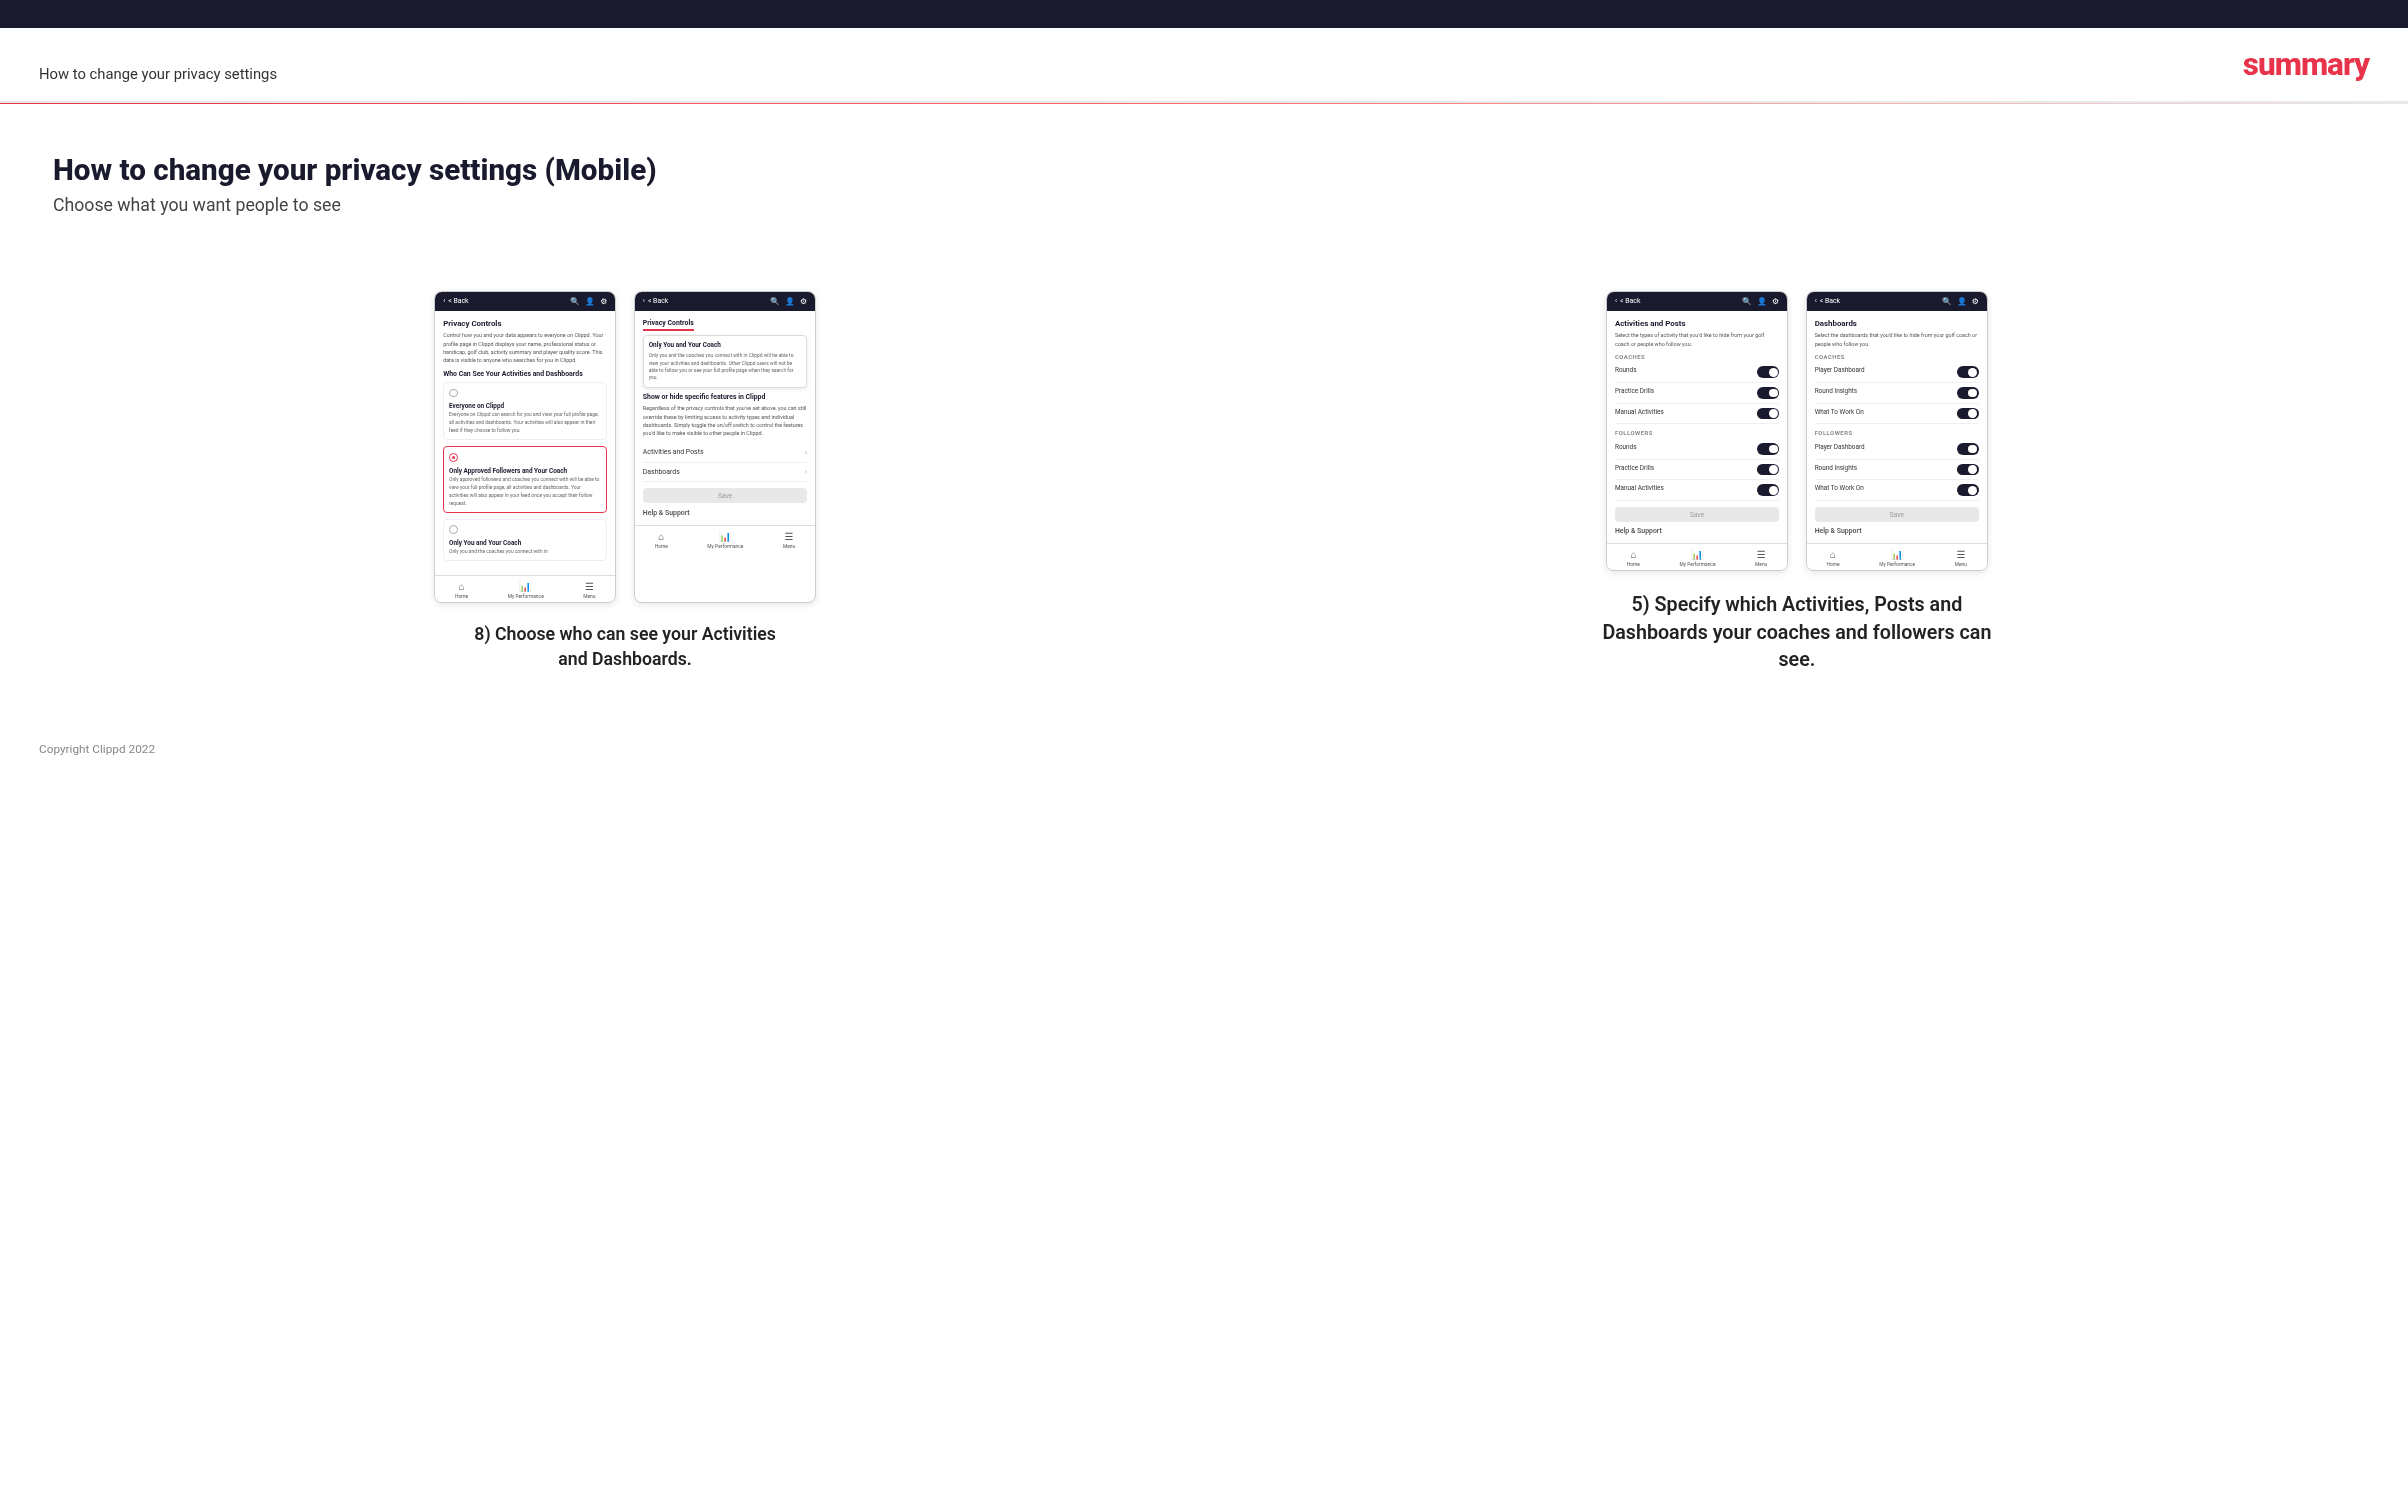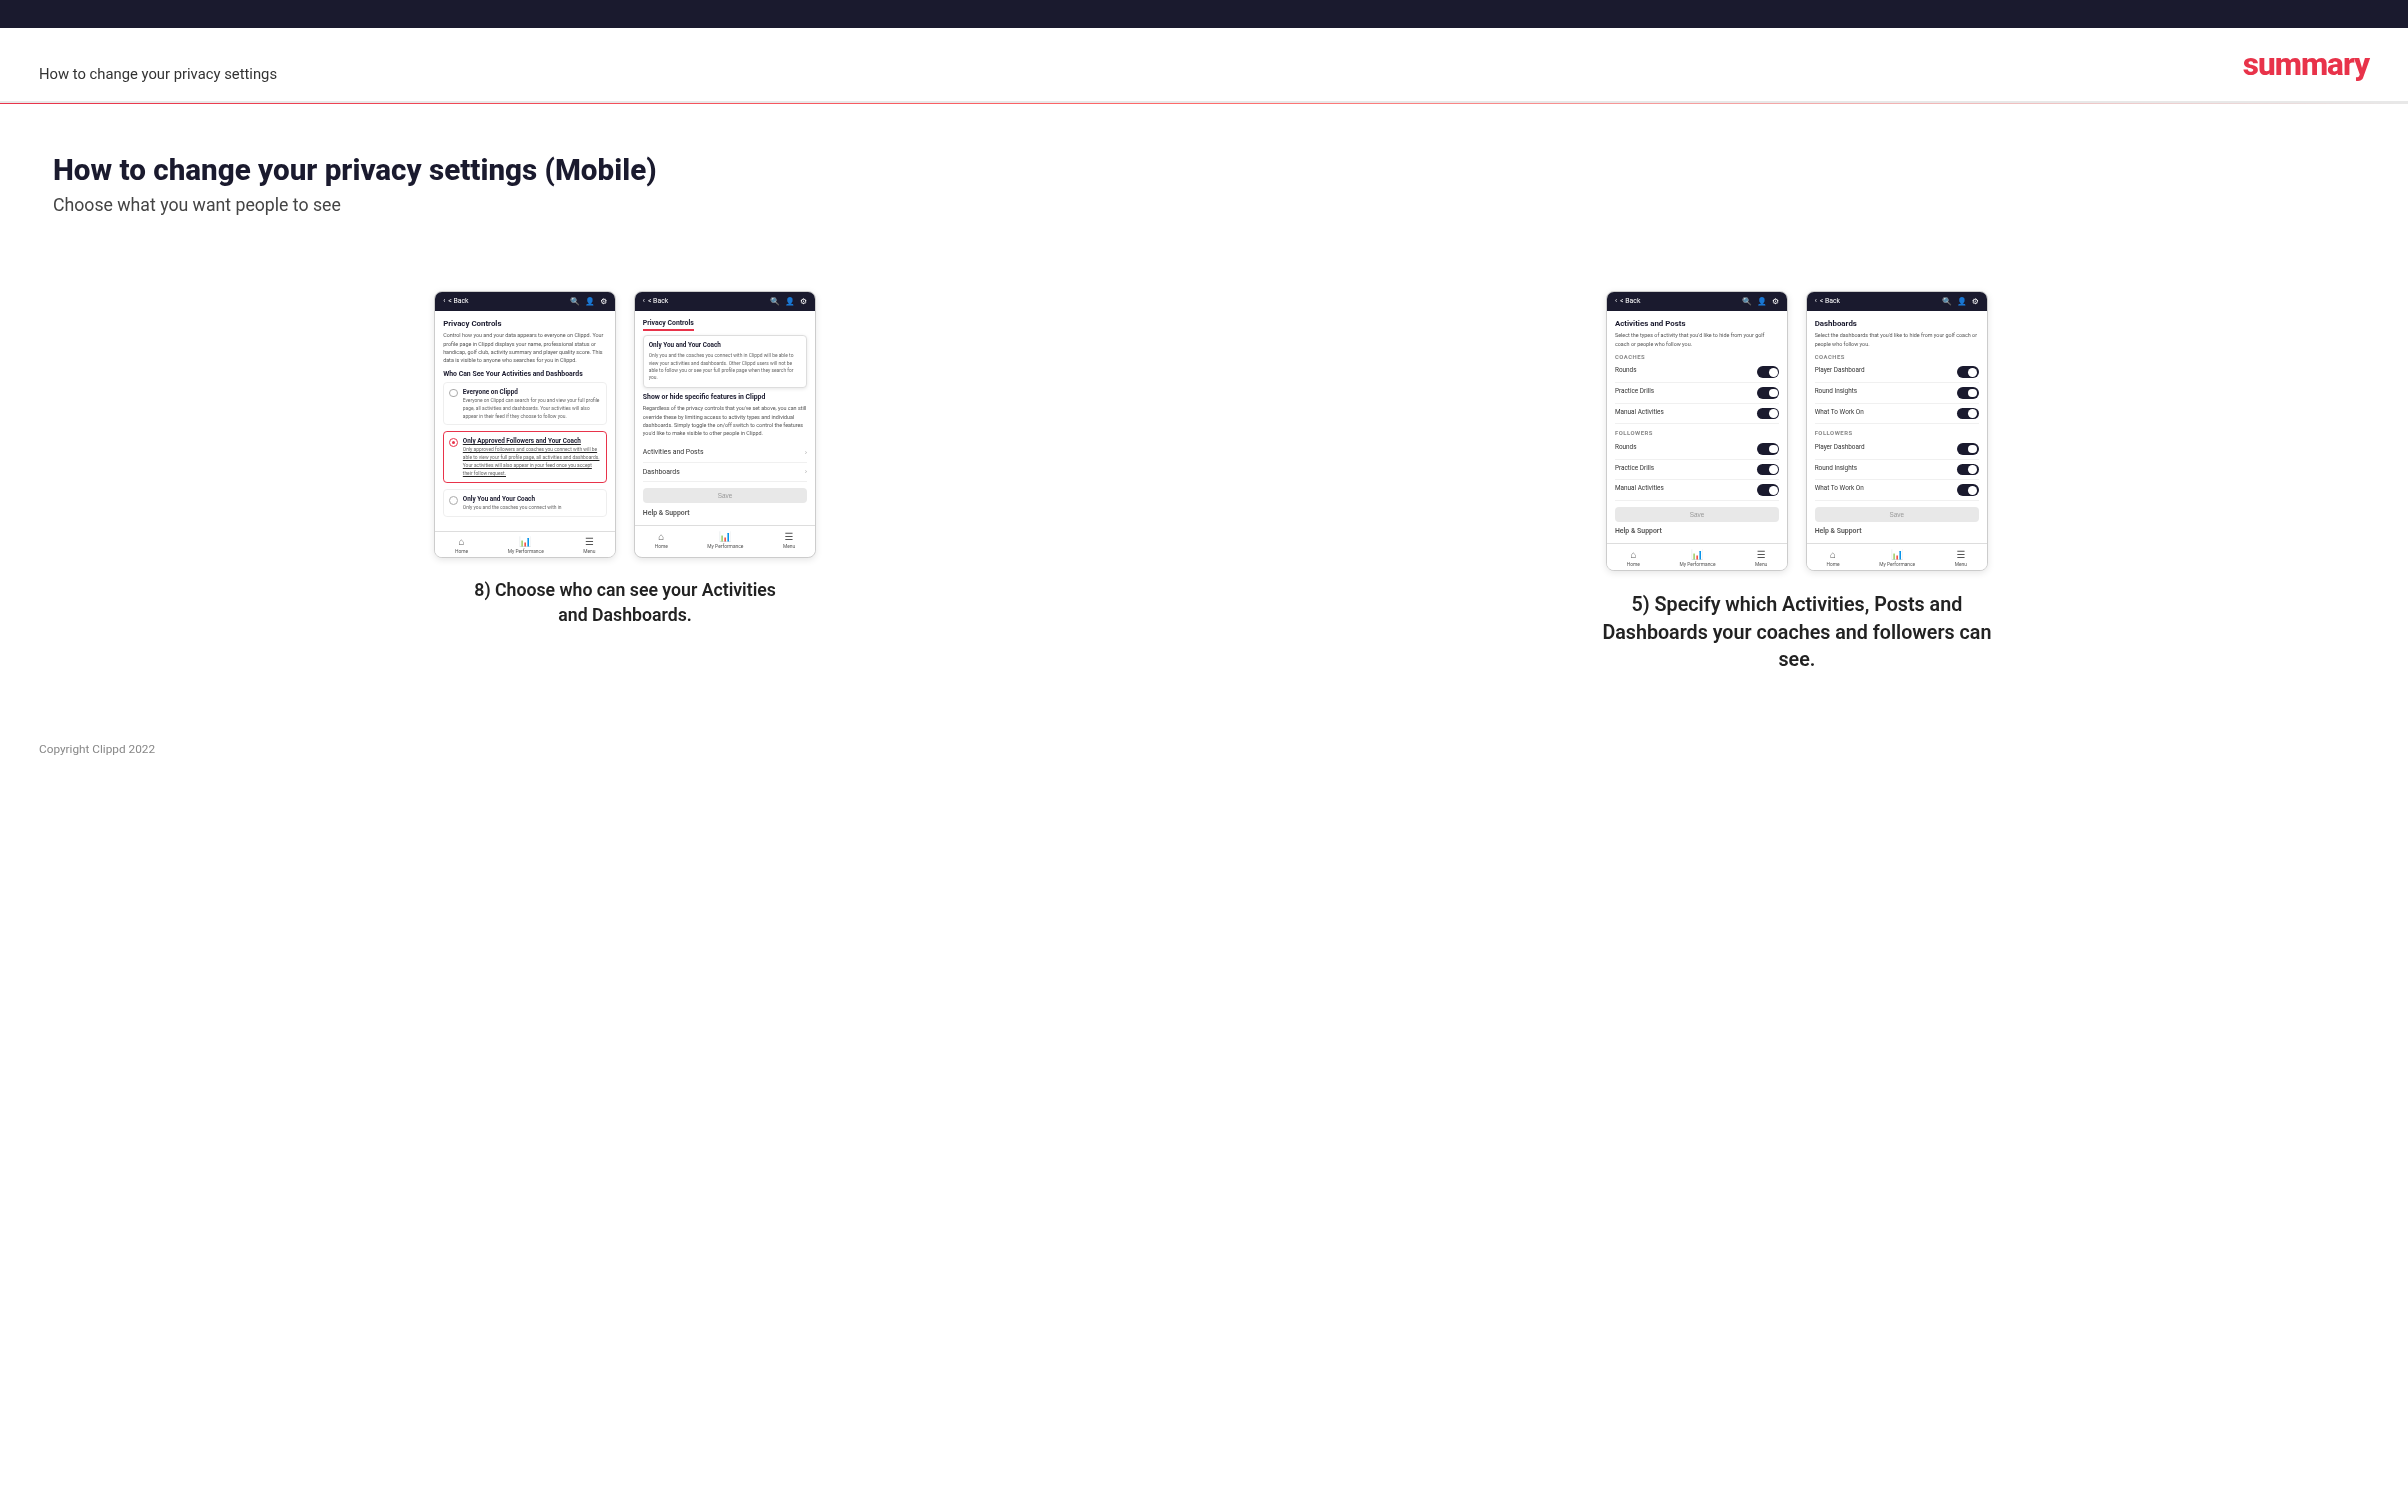--- a/index.html
+++ b/index.html
@@ -140,20 +140,21 @@
 
     
     .radio-option {
       display: flex;
       align-items: flex-start;
       gap: 4.9px;
       margin-bottom: 5.9px;
       padding: 4.9px;
       border: 1px solid #eee;
       border-radius: 3.9px;
+      flex-direction: column;
     }
     .radio-dot {
       width: 8.9px;
       height: 8.9px;
       border-radius: 50%;
       border: 1.5px solid #aaa;
       margin-top: 1px;
       flex-shrink: 0;
     }
     .radio-option-text strong {
@@ -344,21 +345,21 @@
             <div class="phone-sub-title">Who Can See Your Activities and Dashboards</div>
 
             <div class="radio-option">
               <div class="radio-dot"></div>
               <div class="radio-option-text">
                 <strong>Everyone on Clippd</strong>
                 <span>Everyone on Clippd can search for you and view your full profile page, all activities and dashboards. Your activities will also appear in their feed if they choose to follow you.</span>
               </div>
             </div>
 
-            <div class="radio-option" style="border-color:#e8334a;text-decoration:underline;">
+            <div class="radio-option" style="border-color:#e8334a;">
               <div class="radio-dot" style="border-color:#e8334a; background:#e8334a; padding:2px; background-clip:content-box;"></div>
               <div class="radio-option-text">
                 <strong>Only Approved Followers and Your Coach</strong>
                 <span>Only approved followers and coaches you connect with will be able to view your full profile page, all activities and dashboards. Your activities will also appear in your feed once you accept their follow request.</span>
               </div>
             </div>
 
             <div class="radio-option">
               <div class="radio-dot"></div>
               <div class="radio-option-text">

